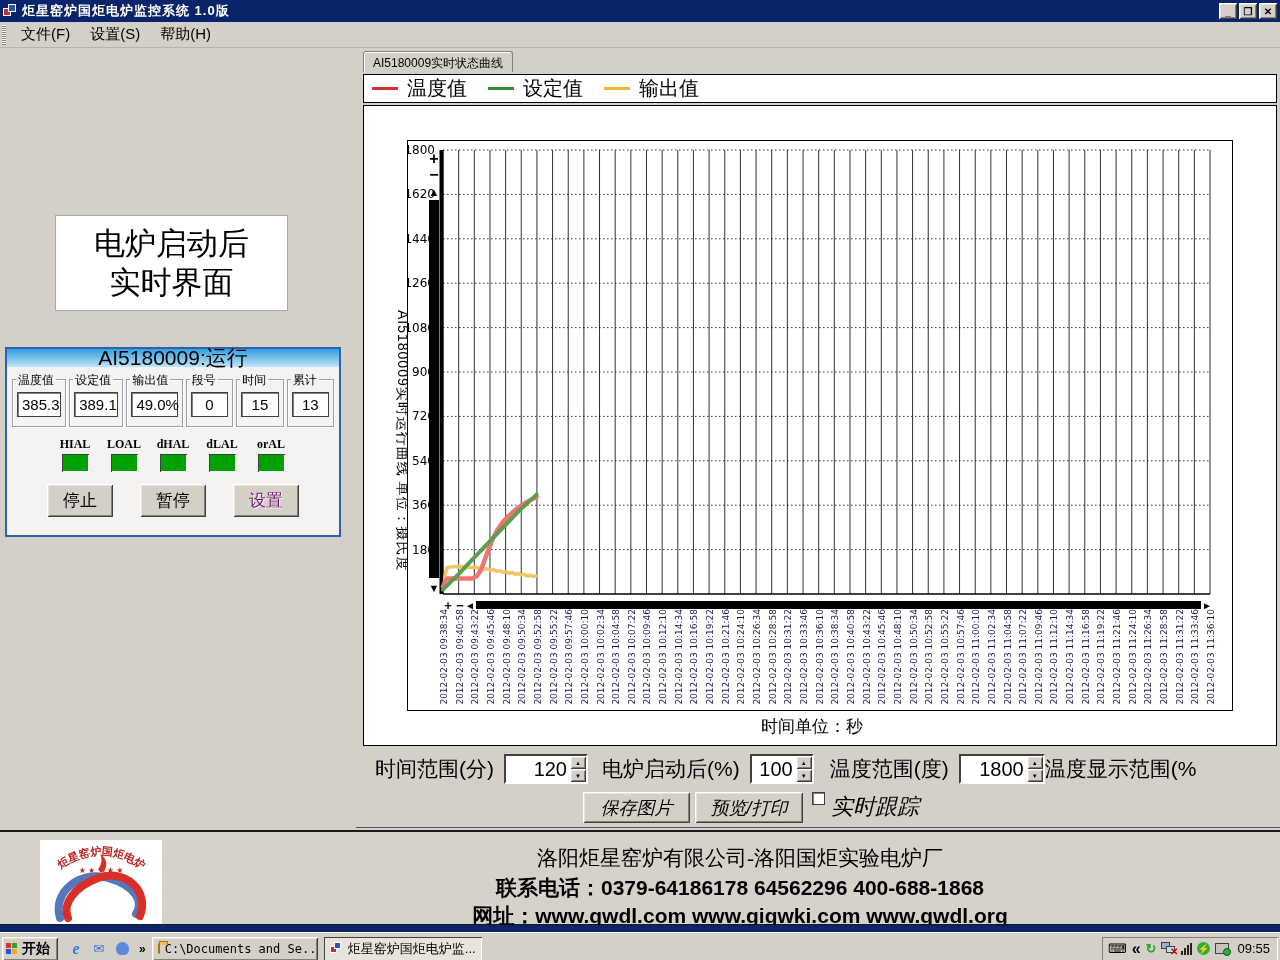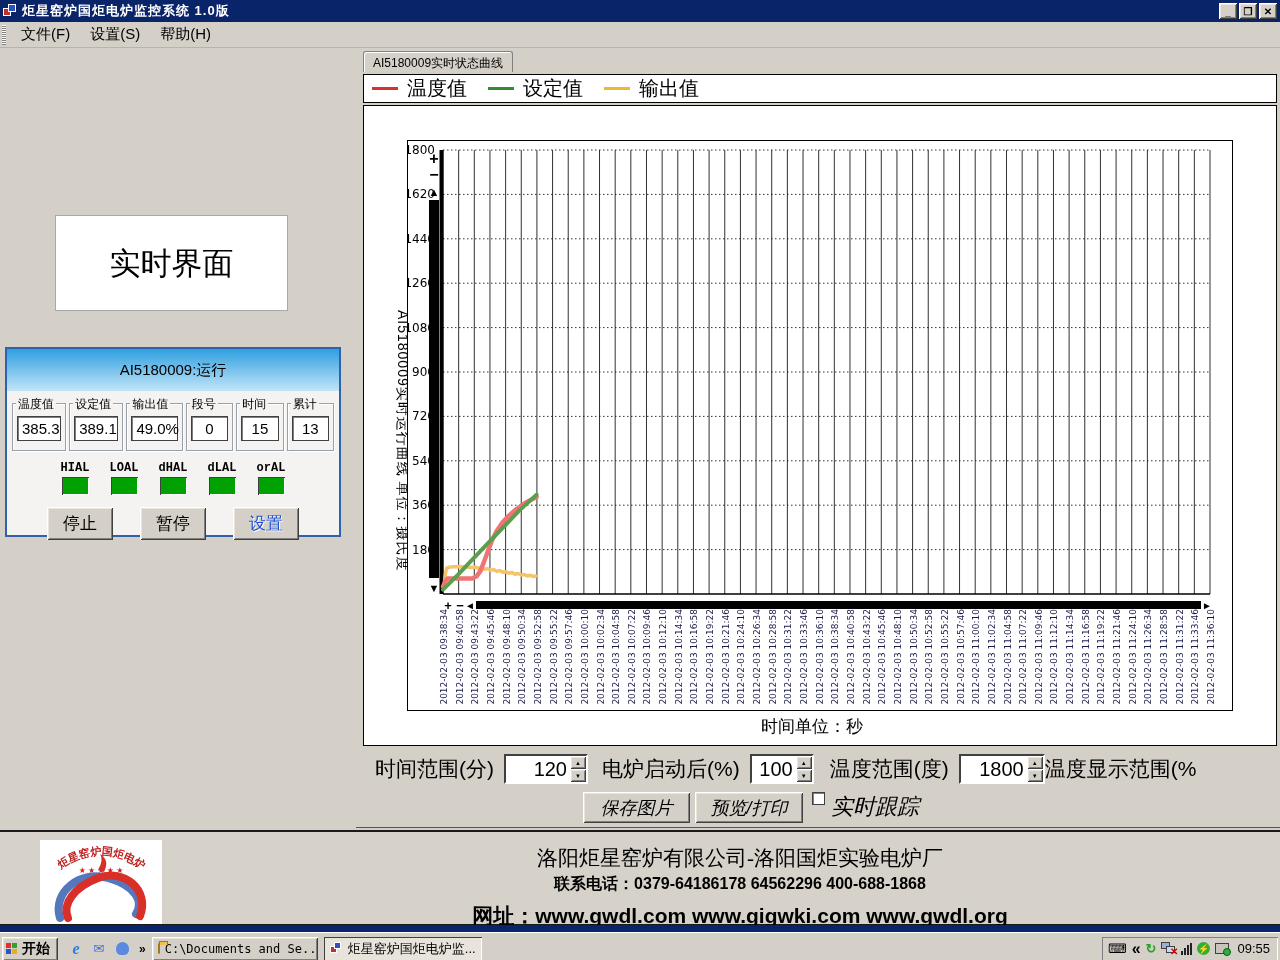--- a/index.html
+++ b/index.html
@@ -31,42 +31,42 @@
           background:repeating-linear-gradient(#fff 0 1px,#808080 1px 2px); }
   .menu-item { font-size:15px; padding:2px 10px; }
 
   
   .left-panel { left:0; top:48px; width:356px; height:782px; background:#d4d0c8; }
   .banner { left:55px; top:167px; width:233px; height:96px; background:#fff;
             border:1px solid #a8a8a8; display:flex; flex-direction:column;
             align-items:center; justify-content:center; font-size:31px; line-height:39px; }
   .device { left:5px; top:299px; width:336px; height:190px; border:2px solid #2f62ad;
             background:#f4f3f1; }
-  .device-hd { height:42px; background:linear-gradient(#2f9fe0,#c2e5f8);
+  .device-hd { height:18px; background:linear-gradient(#2f9fe0,#c2e5f8);
                display:flex; align-items:center; justify-content:center;
-               font-size:15px; }
+               font-size:21px; }
   .fields { display:flex; gap:3px; padding:8px 5px 0 5px; }
   .gbox { position:relative; border:1px solid #9aa0a8; box-shadow:1px 1px 0 #fff, inset 1px 1px 0 #fff;
           height:48px; flex:1; margin-top:4px; }
   .gbox .lbl { position:absolute; top:-8px; left:3px; background:#f4f3f1;
                font-size:12px; padding:0 2px; white-space:nowrap; }
   .gbox .val { position:absolute; left:4px; right:4px; top:12px; height:25px;
                background:#fff; box-shadow:inset 1px 1px 0 #808080, inset -1px -1px 0 #fff;
                border:1px solid #404040; font-size:15px; display:flex; align-items:center;
                padding-left:4px; }
   .gbox .val.center { justify-content:center; padding-left:0; }
   .leds { display:flex; justify-content:center; gap:13px; margin-top:10px; }
   .led { width:36px; text-align:center; }
-  .led .led-lbl { font-family:Liberation Mono, monospace; font-weight:bold; font-size:12px; }
+  .led .led-lbl { font-family:Liberation Serif, serif; font-weight:bold; font-size:12px; }
   .led .led-sq { width:27px; height:18px; margin:2px auto 0; background:#00a202;
                  box-shadow:inset 1px 1px 0 #404040, inset -1px -1px 0 #fff; }
   .dbtns { display:flex; justify-content:center; gap:27px; margin-top:12px; }
   .dbtn { width:66px; height:33px; font-size:17px; display:flex; align-items:center;
           justify-content:center; }
-  .dbtn.disabled { color:#1d4ed8; text-shadow:1px 1px 0 #fff; }
+  .dbtn.disabled { color:#701a75; text-shadow:1px 1px 0 #fff; }
 
   
   .right-bg { left:356px; top:48px; width:924px; height:782px; background:#d4d0c8; }
   .tab { left:363px; top:51px; height:21px; background:#d4d0c8; font-size:12px;
          padding:3px 9px 0 9px; border:1px solid #808080; border-bottom:none;
          border-top-left-radius:3px; border-top-right-radius:3px;
          box-shadow: inset 1px 1px 0 #fff; }
   .legend { left:363px; top:74px; width:914px; height:29px; background:#fff;
             border:1px solid #000; display:flex; align-items:center; padding-left:8px; gap:9px; }
   .legend-item { display:flex; align-items:center; gap:9px; margin-right:12px; }
@@ -97,21 +97,21 @@
   .chk-lbl { font-size:22px; margin-left:6px; }
   .bottom-rule { left:356px; top:827px; width:924px; height:1px; background:#555; }
 
   
   .footer { left:0; top:830px; width:1280px; height:95px; background:#d6d2ca;
             border-top:2px solid #1a1a1a; border-bottom:1px solid #1a1a1a; }
   .logo { position:absolute; left:40px; top:8px; width:122px; height:84px; background:#fff; }
   .f-line1 { position:absolute; left:300px; right:100px; top:12px; text-align:center;
              font-size:21px; font-family:"Liberation Serif", serif; }
   .f-line2 { position:absolute; left:300px; right:100px; top:42px; text-align:center;
-             font-size:16px; font-weight:bold; }
+             font-size:21px; font-weight:bold; }
   .f-line3 { position:absolute; left:300px; right:100px; top:70px; text-align:center;
              font-size:21px; font-weight:bold; }
   .navy-strip { left:0; top:925px; width:1280px; height:7px; background:#0a246a; }
 
   
   .taskbar { left:0; top:932px; width:1280px; height:32px; background:#d4d0c8;
              border-top:1px solid #fff; display:flex; align-items:center; padding:0 2px; }
   .startbtn { width:56px; height:24px; display:flex; align-items:center; gap:4px;
               padding-left:4px; font-size:14px; font-weight:bold; }
   .winflag { width:12px; height:12px; display:grid; grid-template-columns:5px 5px; gap:1px; }
@@ -165,20 +165,21 @@
 
 <div class="abs menubar">
   <span class="grip"></span>
   <span class="menu-item">文件(F)</span>
   <span class="menu-item">设置(S)</span>
   <span class="menu-item">帮助(H)</span>
 </div>
 
 <div class="abs left-panel">
   <div class="abs banner">
+    <div>电炉启动后</div>
     <div>实时界面</div>
   </div>
 
   <div class="abs device">
     <div class="device-hd">AI5180009:运行</div>
 
     <div class="fields">
       <div class="gbox" style="flex:1.15">
         <span class="lbl">温度值</span>
         <div class="val">385.3</div>

